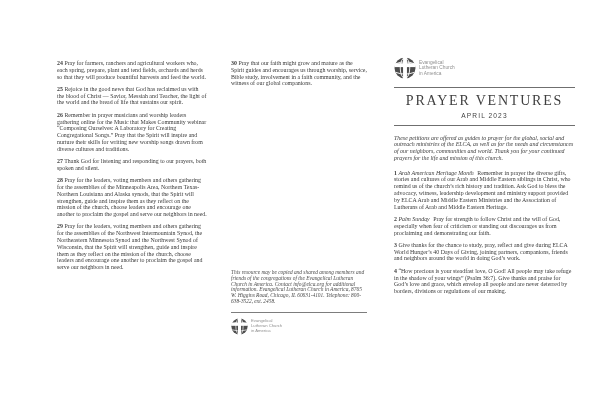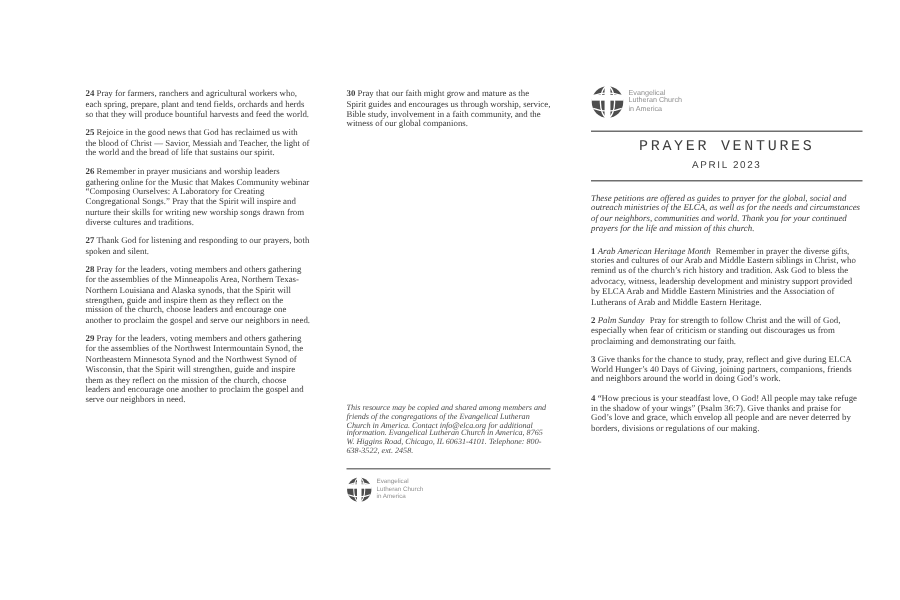--- a/index.html
+++ b/index.html
@@ -50,22 +50,22 @@
   }
   .logo-lines span{display:block;}
   .logo-sm .logo-lines{font-size:4.2px;line-height:4.8px;}
   .logo-lg .logo-lines{font-size:4.8px;line-height:5.4px;}
 
   
   .masthead{margin-top:8px;}
   .masthead .rule{border-top:1px solid #6f6f6f;}
   .mast-inner{padding:5px 0 6px 0;text-align:center;}
   .mast-title{
-    font-family:Liberation Mono, monospace;
-    font-size:10px;
+    font-family:Liberation Serif, serif;
+    font-size:14px;
     letter-spacing:1.8px;
     color:#3f3f3f;
     white-space:nowrap;
   }
   .mast-sub{
     font-family:"Liberation Sans", sans-serif;
     font-size:6.6px;
     letter-spacing:1.1px;
     color:#3f3f3f;
     margin-top:2.5px;

